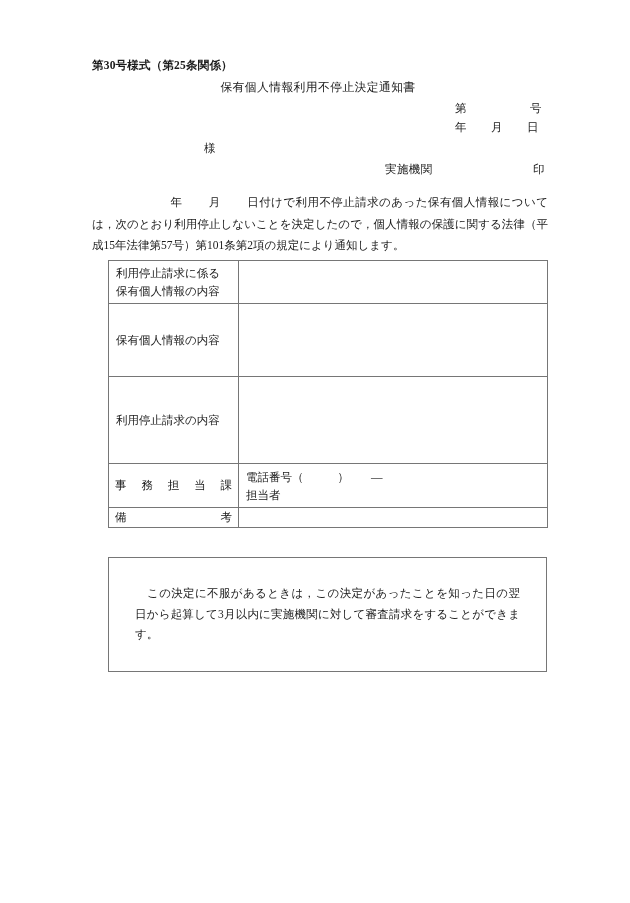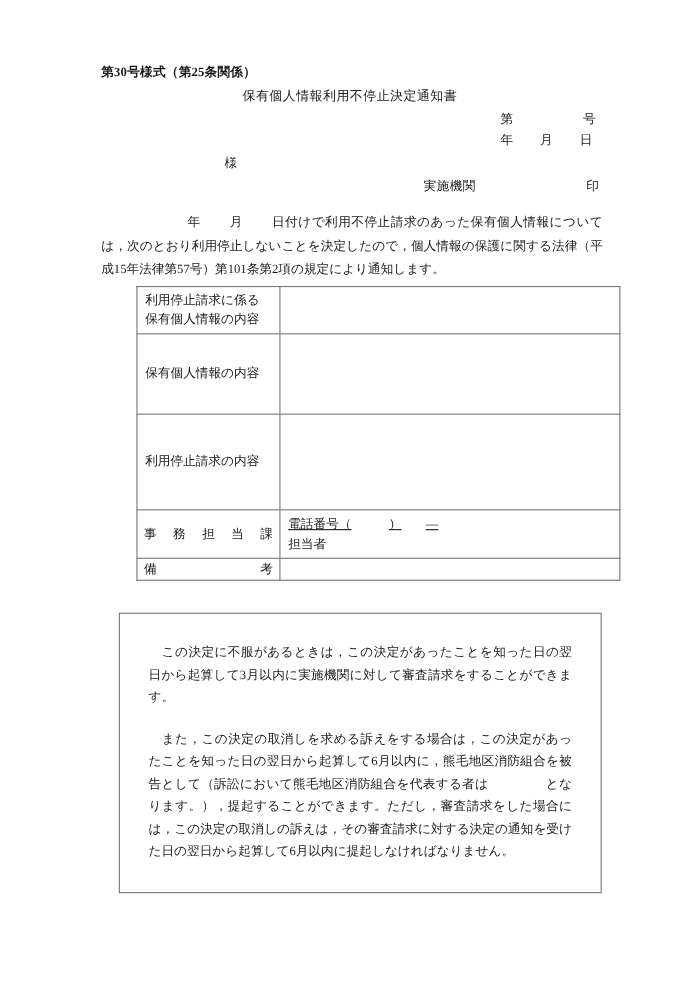--- a/index.html
+++ b/index.html
@@ -114,21 +114,20 @@
 
   
   .form-table {
     position: absolute;
     left: 108px;
     top: 260px;
     width: 439px;
     border-collapse: collapse;
     table-layout: fixed;
     font-size: 11.5px;
-    margin-left: 16px;
   }
   .form-table td {
     border: 1px solid #767676;
     padding: 0;
     vertical-align: middle;
   }
   .col-label { width: 129px; }
   .col-value { width: 308px; }
 
   .cell-label {
@@ -143,21 +142,21 @@
 
   
   .spread {
     display: block;
     text-align: justify;
     text-justify: inter-character;
     text-align-last: justify;
     padding: 0 6px;
   }
 
-  .tel-line { line-height: 18px; white-space: nowrap; text-decoration: underline; }
+  .tel-line { line-height: 18px; white-space: nowrap; }
   .tel-line .gap1 { display: inline-block; width: 34px; }
   .tel-line .gap2 { display: inline-block; width: 22px; }
 
   
   .notice-box {
     position: absolute;
     left: 108px;
     top: 557px;
     width: 439px;
     box-sizing: border-box;
@@ -249,16 +248,15 @@
         </td>
         <td class="col-value">
           <div class="cell-value"></div>
         </td>
       </tr>
     </tbody>
   </table>
 
   <div class="notice-box">
     <p>この決定に不服があるときは，この決定があったことを知った日の翌日から起算して3月以内に実施機関に対して審査請求をすることができます。</p>
-    <p><span>また，この決定の取消しを求める訴えをする場合は，この決定があったことを知った日の翌日から起算して6月以内に，熊毛地区消防組合を被告として（訴訟において熊毛地区消防組合を代表する者は</span><span class="blank-name"></span><span>となります。），提起することができます。ただし，審査請求をした場合には，この決定の取消しの訴えは，その審査請求に対する決定の通知を受けた日の翌日から起算して6月以内に提起しなければなりません。</span></p>
   </div>
 
 </div>
 
 </body></html>

